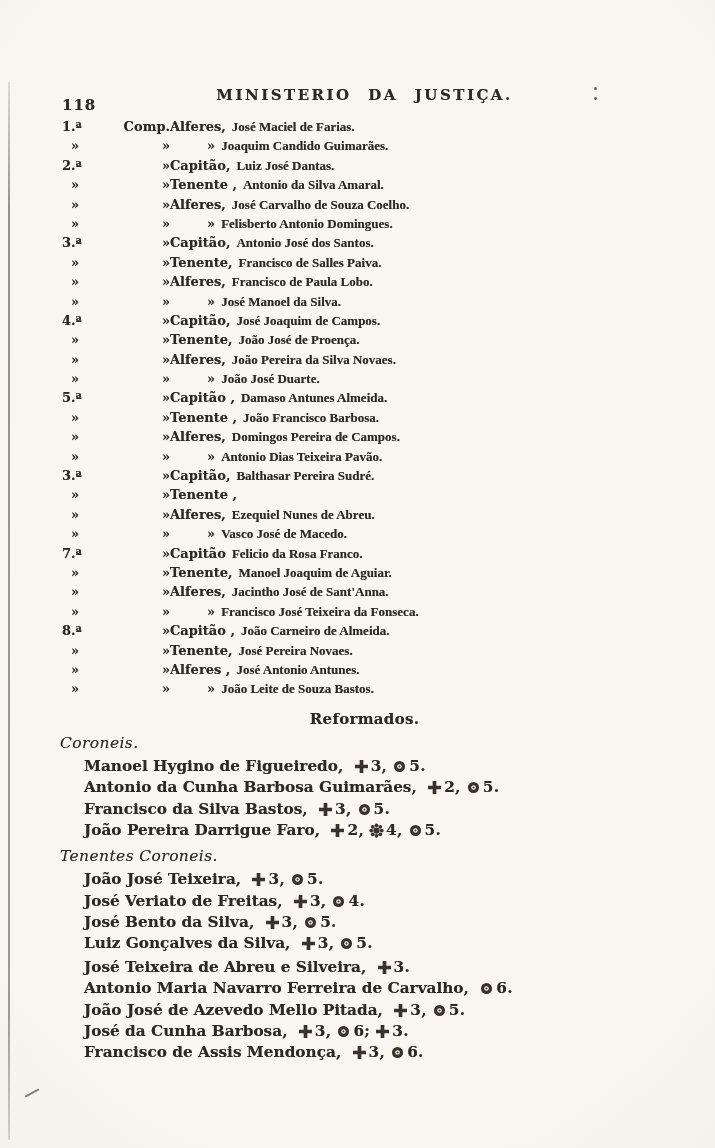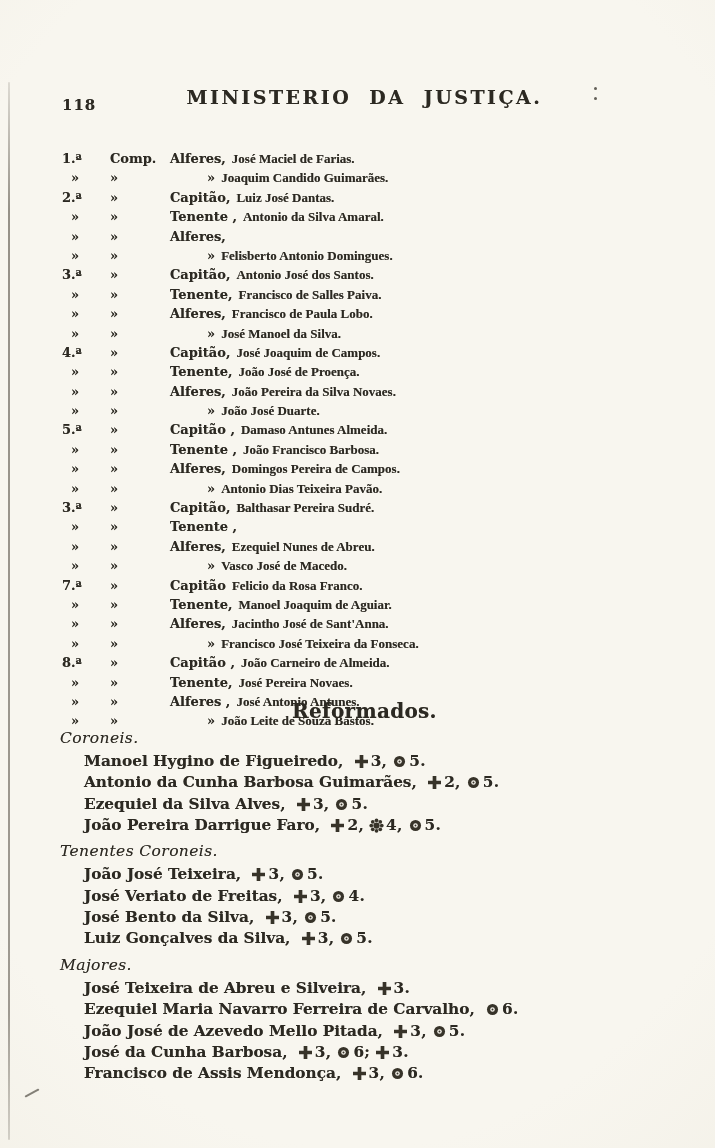--- a/index.html
+++ b/index.html
@@ -39,35 +39,36 @@
     text-shadow: 0 0 0.5px rgba(44,41,34,0.5);
   }
   
   .header { position: relative; height: 22px; }
   .pageno {
     position: absolute; left: 2px; top: 10px;
     font-size: 15px; letter-spacing: 1px;
   }
   .title {
     text-align: center;
-    font-size: 19px; letter-spacing: 2.5px; word-spacing: 9px;
+    font-size: 15px; letter-spacing: 2.5px; word-spacing: 9px;
   }
   
   .roster { margin-top: 9px; font-size: 13px; }
   .row { display: flex; align-items: baseline; height: 19.4px; line-height: 19.4px; }
   .c1 { width: 50px; flex: 0 0 50px; padding-left: 2px; box-sizing: border-box; }
   .c1.ditto { padding-left: 11px; }
-  .c2 { width: 60px; flex: 0 0 60px; text-align: left; box-sizing: border-box; margin-top: 32px; }
+  .c2 { width: 60px; flex: 0 0 60px; text-align: right; box-sizing: border-box; }
   .rank { white-space: pre; }
   .rank.ditto { margin-left: 37px; }
   .name { margin-left: 6px; white-space: pre; font-family: Liberation Serif, serif; }
   
   .ref-heading {
+    margin-top: 11px;
     text-align: center;
-    font-size: 20px; letter-spacing: 0.3px;
+    font-size: 15px; letter-spacing: 0.3px;
   }
   .section { margin-top: 2px; }
   .sec-title {
     text-align: left;
     font-style: italic; font-weight: normal;
     font-size: 15.5px; letter-spacing: 0.4px;
     height: 26px; line-height: 26px;
     text-shadow: 0 0 0.4px rgba(44,41,34,0.45);
   }
   .entries { margin-left: 24px; }
@@ -121,20 +122,21 @@
     <span class="c1 ditto">»</span>
     <span class="c2">»</span>
     <span class="rank">Tenente ,</span>
     <span class="name">Antonio da Silva Amaral.</span>
   </div>
 
   <div class="row">
     <span class="c1 ditto">»</span>
     <span class="c2">»</span>
     <span class="rank">Alferes,</span>
+    <span class="name">José Carvalho de Souza Coelho.</span>
   </div>
 
   <div class="row">
     <span class="c1 ditto">»</span>
     <span class="c2">»</span>
     <span class="rank ditto">»</span>
     <span class="name">Felisberto Antonio Domingues.</span>
   </div>
 
   <div class="row">
@@ -325,21 +327,21 @@
     <span class="entry-name">Antonio da Cunha Barbosa Guimarães,</span>
   <span class="badge-icon cross-badge"><svg viewBox="0 0 12 12">
                   <path fill="currentColor" d="M4.3 0 h3.4 v4.3 H12 v3.4 H7.7 V12 H4.3 V7.7 H0 V4.3 h4.3 Z"></path>
                 </svg></span><span class="badge-num">2,</span><span class="badge-icon rosette-badge"><svg viewBox="0 0 12 12">
                   <circle cx="6" cy="6" r="5.1" fill="currentColor"></circle>
                   <circle cx="6" cy="6" r="2.1" fill="#f6f3ec"></circle>
                   <circle cx="6" cy="6" r="0.9" fill="currentColor"></circle>
                 </svg></span><span class="badge-num">5.</span></div>
 
   <div class="entry">
-    <span class="entry-name">Ezequiel da Silva Alves,</span>
+    <span class="entry-name">Francisco da Silva Bastos,</span>
   <span class="badge-icon cross-badge"><svg viewBox="0 0 12 12">
                   <path fill="currentColor" d="M4.3 0 h3.4 v4.3 H12 v3.4 H7.7 V12 H4.3 V7.7 H0 V4.3 h4.3 Z"></path>
                 </svg></span><span class="badge-num">3,</span><span class="badge-icon rosette-badge"><svg viewBox="0 0 12 12">
                   <circle cx="6" cy="6" r="5.1" fill="currentColor"></circle>
                   <circle cx="6" cy="6" r="2.1" fill="#f6f3ec"></circle>
                   <circle cx="6" cy="6" r="0.9" fill="currentColor"></circle>
                 </svg></span><span class="badge-num">5.</span></div>
 
   <div class="entry">
     <span class="entry-name">João Pereira Darrigue Faro,</span>
@@ -404,30 +406,29 @@
                   <path fill="currentColor" d="M4.3 0 h3.4 v4.3 H12 v3.4 H7.7 V12 H4.3 V7.7 H0 V4.3 h4.3 Z"></path>
                 </svg></span><span class="badge-num">3,</span><span class="badge-icon rosette-badge"><svg viewBox="0 0 12 12">
                   <circle cx="6" cy="6" r="5.1" fill="currentColor"></circle>
                   <circle cx="6" cy="6" r="2.1" fill="#f6f3ec"></circle>
                   <circle cx="6" cy="6" r="0.9" fill="currentColor"></circle>
                 </svg></span><span class="badge-num">5.</span></div>
 </div>
   </div>
 
   <div class="section">
-    <div class="sec-title">Majores.</div>
     <div class="entries">
   <div class="entry">
     <span class="entry-name">José Teixeira de Abreu e Silveira,</span>
   <span class="badge-icon cross-badge"><svg viewBox="0 0 12 12">
                   <path fill="currentColor" d="M4.3 0 h3.4 v4.3 H12 v3.4 H7.7 V12 H4.3 V7.7 H0 V4.3 h4.3 Z"></path>
                 </svg></span><span class="badge-num">3.</span></div>
 
   <div class="entry">
-    <span class="entry-name">Ezequiel Maria Navarro Ferreira de Carvalho,</span>
+    <span class="entry-name">Antonio Maria Navarro Ferreira de Carvalho,</span>
   <span class="badge-icon rosette-badge"><svg viewBox="0 0 12 12">
                   <circle cx="6" cy="6" r="5.1" fill="currentColor"></circle>
                   <circle cx="6" cy="6" r="2.1" fill="#f6f3ec"></circle>
                   <circle cx="6" cy="6" r="0.9" fill="currentColor"></circle>
                 </svg></span><span class="badge-num">6.</span></div>
 
   <div class="entry">
     <span class="entry-name">João José de Azevedo Mello Pitada,</span>
   <span class="badge-icon cross-badge"><svg viewBox="0 0 12 12">
                   <path fill="currentColor" d="M4.3 0 h3.4 v4.3 H12 v3.4 H7.7 V12 H4.3 V7.7 H0 V4.3 h4.3 Z"></path>

